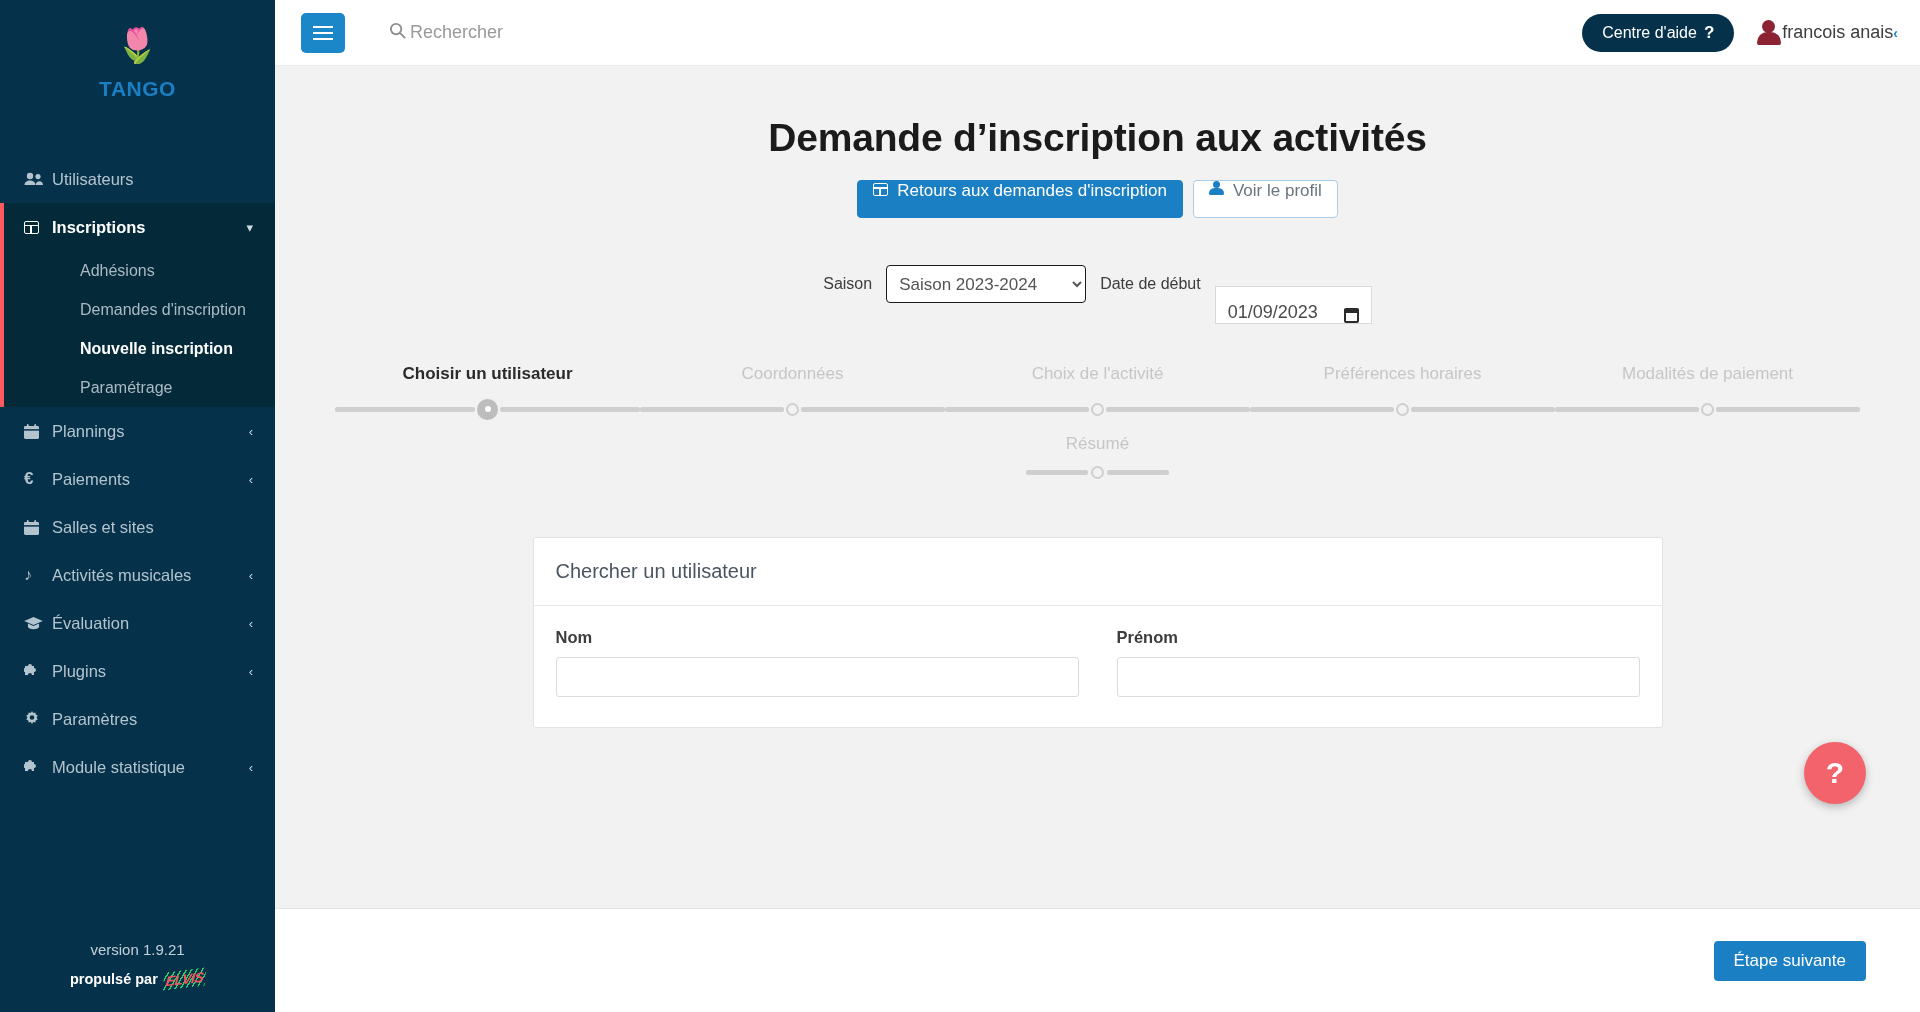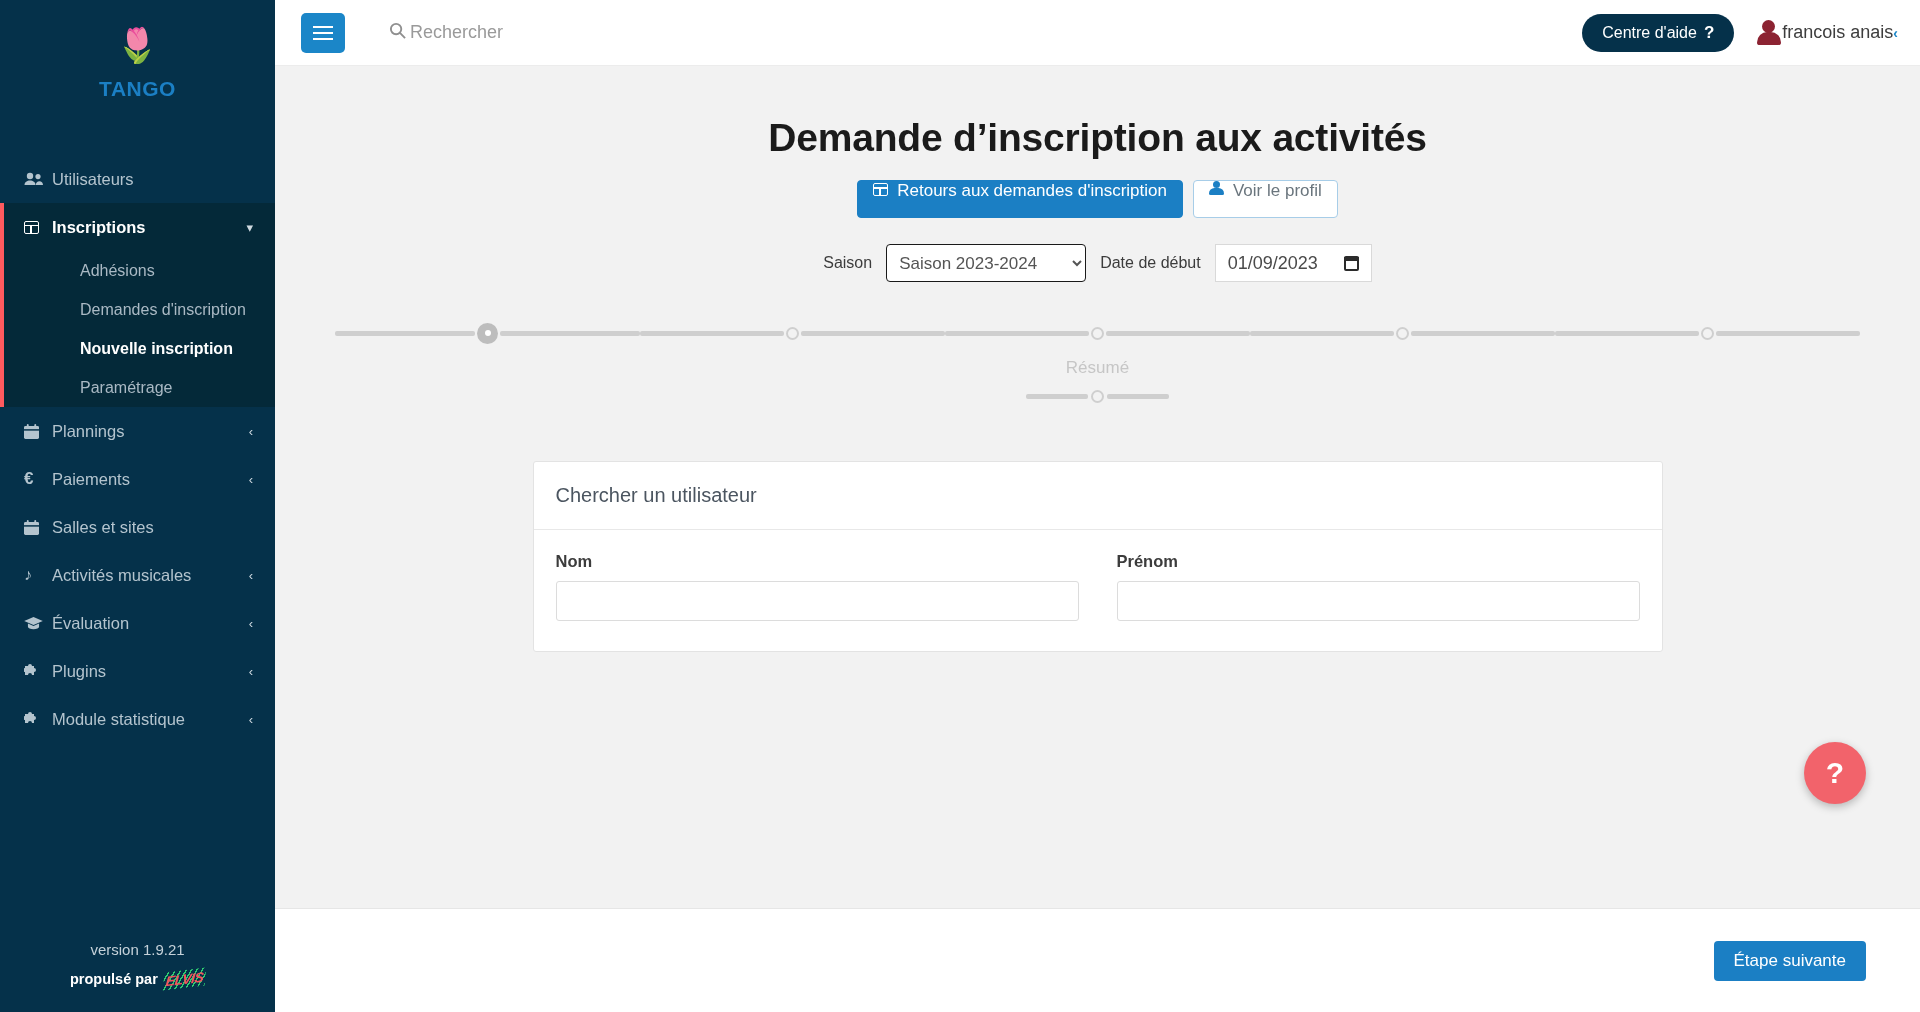--- a/index.html
+++ b/index.html
@@ -148,22 +148,22 @@
     justify-content: center; gap: 14px;
   }
   .filter-label { font-size: 16px; font-weight: normal; color: #3c3c3c; }
   .season-select {
     font-family: inherit; font-size: 17px; color: #555;
     height: 38px; padding: 0 8px; border: 1px solid #1a1a1a;
     border-radius: 4px; background: #fff; min-width: 200px;
   }
   .date-field {
     height: 38px; border: 1px solid #d9d9d9; background: #fff;
-    display: inline-flex; align-items: center; gap: 26px;
-    padding: 0 12px; font-size: 18px; color: #4a4a4a; cursor: text;
+    display: inline-flex; align-items: flex-end; gap: 26px;
+    padding: 0 12px; font-size: 18px; color: #4a4a4a; cursor: text; margin-top: 42px;
   }
   .date-icon {
     width: 15px; height: 15px; border: 2px solid #2b2b2b; border-radius: 2px;
     position: relative; display: inline-block;
   }
   .date-icon::before {
     content: ""; position: absolute; top: -1px; left: -2px; right: -2px;
     height: 4px; background: #2b2b2b;
   }
 
@@ -364,20 +364,29 @@
       <div class="nav-item">
         <span class="nav-ico">
           <svg width="16" height="15" viewBox="0 0 16 15" fill="#b4c4ce">
               <path d="M6 0a2 2 0 0 1 2 2h2v2a2 2 0 1 1 0 4v3H8a2 2 0 1 0-4 0H1V8a2 2 0 1 1 0-4V2h3a2 2 0 0 1 2-2z"></path>
             </svg>
         </span>
         <span class="nav-label">Plugins</span>
         <span class="nav-caret">‹</span>
       </div>
 
+      <div class="nav-item">
+        <span class="nav-ico">
+          <svg width="16" height="16" viewBox="0 0 16 16" fill="#b4c4ce">
+              <path d="M8 0l1.2 1.9 2.2-.5.3 2.2 2 1-1.1 1.9 1.1 1.9-2 1-.3 2.2-2.2-.5L8 13l-1.2-1.9-2.2.5-.3-2.2-2-1L3.4 6.5 2.3 4.6l2-1 .3-2.2 2.2.5z"></path>
+              <circle cx="8" cy="6.5" r="2.3" fill="#05314a"></circle>
+            </svg>
+        </span>
+        <span class="nav-label">Paramètres</span>
+      </div>
 
       <div class="nav-item">
         <span class="nav-ico">
           <svg width="16" height="15" viewBox="0 0 16 15" fill="#b4c4ce">
               <path d="M6 0a2 2 0 0 1 2 2h2v2a2 2 0 1 1 0 4v3H8a2 2 0 1 0-4 0H1V8a2 2 0 1 1 0-4V2h3a2 2 0 0 1 2-2z"></path>
             </svg>
         </span>
         <span class="nav-label">Module statistique</span>
         <span class="nav-caret">‹</span>
       </div>
@@ -444,20 +453,27 @@
           <option>Saison 2023-2024</option>
         </select>
         <span class="filter-label">Date de début</span>
         <div class="date-field">
           <span>01/09/2023</span>
           <span class="date-icon"></span>
         </div>
       </div>
 
       <div class="stepper">
+        <div class="step-row">
+          <div class="step active">Choisir un utilisateur</div>
+          <div class="step">Coordonnées</div>
+          <div class="step">Choix de l'activité</div>
+          <div class="step">Préférences horaires</div>
+          <div class="step">Modalités de paiement</div>
+        </div>
         <div class="step-track">
           <div class="seg current">
               <span class="bar-l"></span>
               <span class="dot"></span>
               <span class="bar-r"></span>
             </div>
           <div class="seg">
               <span class="bar-l"></span>
               <span class="dot"></span>
               <span class="bar-r"></span>

